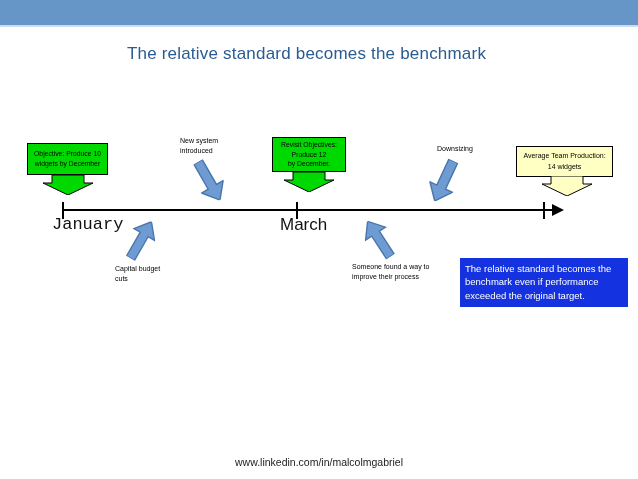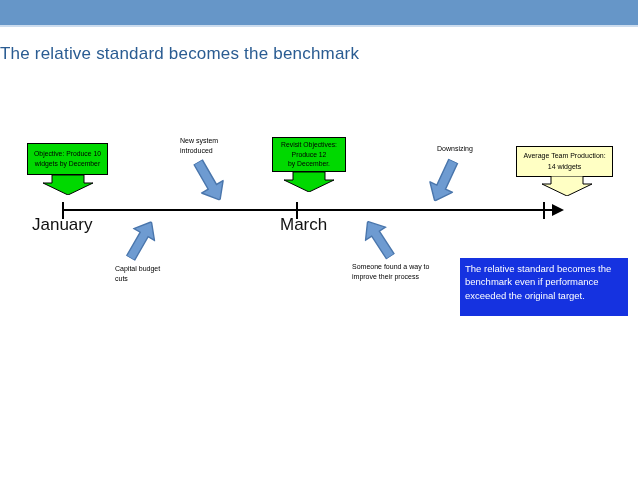--- a/index.html
+++ b/index.html
@@ -5,21 +5,21 @@
   html,body{margin:0;padding:0;background:#ffffff;}
   .slide{
     position:relative;width:638px;height:479px;overflow:hidden;
     font-family:"Liberation Sans","DejaVu Sans",sans-serif;background:#ffffff;
   }
   .header-bar{
     position:absolute;left:0;top:0;width:638px;height:25px;
     background:#6696c8;border-bottom:2px solid #ccdcee;
   }
   .slide-title{
-    position:absolute;left:0;right:25px;top:44px;text-align:left;
+    position:absolute;left:0;right:25px;top:44px;text-align:center;
     font-size:17px;color:#2a5c92;letter-spacing:0.2px;
   }
   .callout-box{
     position:absolute;border:1px solid #000;color:#000;
     display:flex;align-items:center;justify-content:center;text-align:center;
     white-space:pre-line;box-sizing:border-box;
   }
   .green{background:#00d900;}
   .yellow{background:#ffffc4;}
   .box-objective{left:27px;top:143px;width:81px;height:32px;font-size:6.8px;line-height:1.45;padding:1px;}
@@ -37,25 +37,25 @@
   .timeline-line{position:absolute;left:62px;top:209px;width:494px;height:2px;background:#000;}
   .timeline-arrowhead{
     position:absolute;left:552px;top:204px;width:0;height:0;
     border-left:12px solid #000;border-top:6px solid transparent;border-bottom:6px solid transparent;
   }
   .tick{position:absolute;top:202px;width:2px;height:17px;background:#000;}
   .tick-jan{left:62px;}
   .tick-jun{left:296px;}
   .tick-dec{left:543px;}
   .axis-label{position:absolute;top:215px;font-size:17px;color:#111;}
-  .axis-jan{left:32px;}
+  .axis-jan{left:52px;font-family:Liberation Mono, monospace;}
   .axis-jun{left:280px;}
   .axis-dec{left:500px;}
   .note-box{
-    position:absolute;left:460px;top:258px;width:168px;height:58px;
+    position:absolute;left:460px;top:258px;width:168px;height:49px;
     background:#1532e0;color:#ffffff;font-size:9.5px;line-height:1.42;
     padding:4px 5px;box-sizing:border-box;
   }
   .footer-url{
     position:absolute;left:0;right:0;top:456px;text-align:center;
     font-size:10.5px;color:#222;
   }
 </style>
 </head>
 <body>
@@ -124,14 +124,15 @@
   <div class="arrow" style="left:366px;top:218px;transform:rotate(-33deg);">
     <svg width="26" height="42" viewBox="0 0 26 46">
       <polygon points="13,0 26,16 18,16 18,46 8,46 8,16 0,16" fill="#6e9bd1" stroke="#4a76ac" stroke-width="1.5"></polygon>
     </svg>
   </div>
   <div class="note-label lbl-someone">Someone found a way to
 improve their process</div>
 
   <div class="note-box">The relative standard becomes the benchmark even if performance exceeded the original target.</div>
 
+  <div class="footer-url">www.linkedin.com/in/malcolmgabriel</div>
 
 </div>
 
 </body></html>

